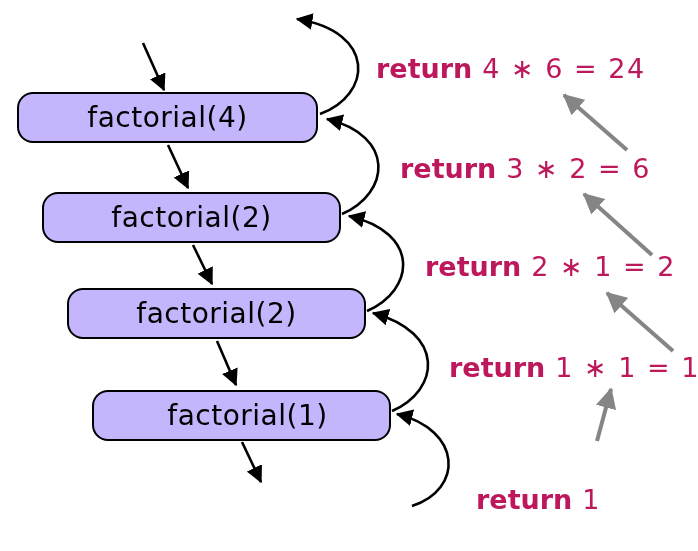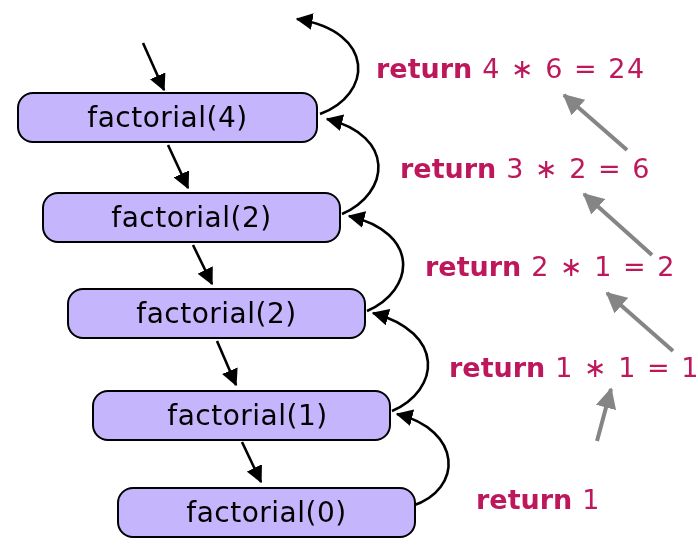--- a/index.html
+++ b/index.html
@@ -93,21 +93,20 @@
     <path class="gray-line" d="M 627,150 L 564,95" marker-end="url(#head-gray)"></path>
     <path class="gray-line" d="M 652,255 L 584,194" marker-end="url(#head-gray)"></path>
     <path class="gray-line" d="M 673,351 L 607,293" marker-end="url(#head-gray)"></path>
     <path class="gray-line" d="M 597,441 L 611,389" marker-end="url(#head-gray)"></path>
   </svg>
 
   <div class="node-box" style="left:17px;  top:92px;  width:301px;">factorial(4)</div>
   <div class="node-box" style="left:42px;  top:192px;">factorial(2)</div>
   <div class="node-box" style="left:67px;  top:288px;">factorial(2)</div>
   <div class="node-box" style="left:92px;  top:390px;padding-left:12px;">factorial(1)</div>
-  <div class="node-box" style="left:117px; top:487px;">factorial(0)</div>
 
   <div class="ret-label" style="left:376px; top:53px;">
     <span class="kw">return</span><span class="expr">4 ∗ 6 = 24</span>
   </div>
   <div class="ret-label" style="left:400px; top:153px;">
     <span class="kw">return</span><span class="expr">3 ∗ 2 = 6</span>
   </div>
   <div class="ret-label" style="left:425px; top:251px;">
     <span class="kw">return</span><span class="expr">2 ∗ 1 = 2</span>
   </div>

